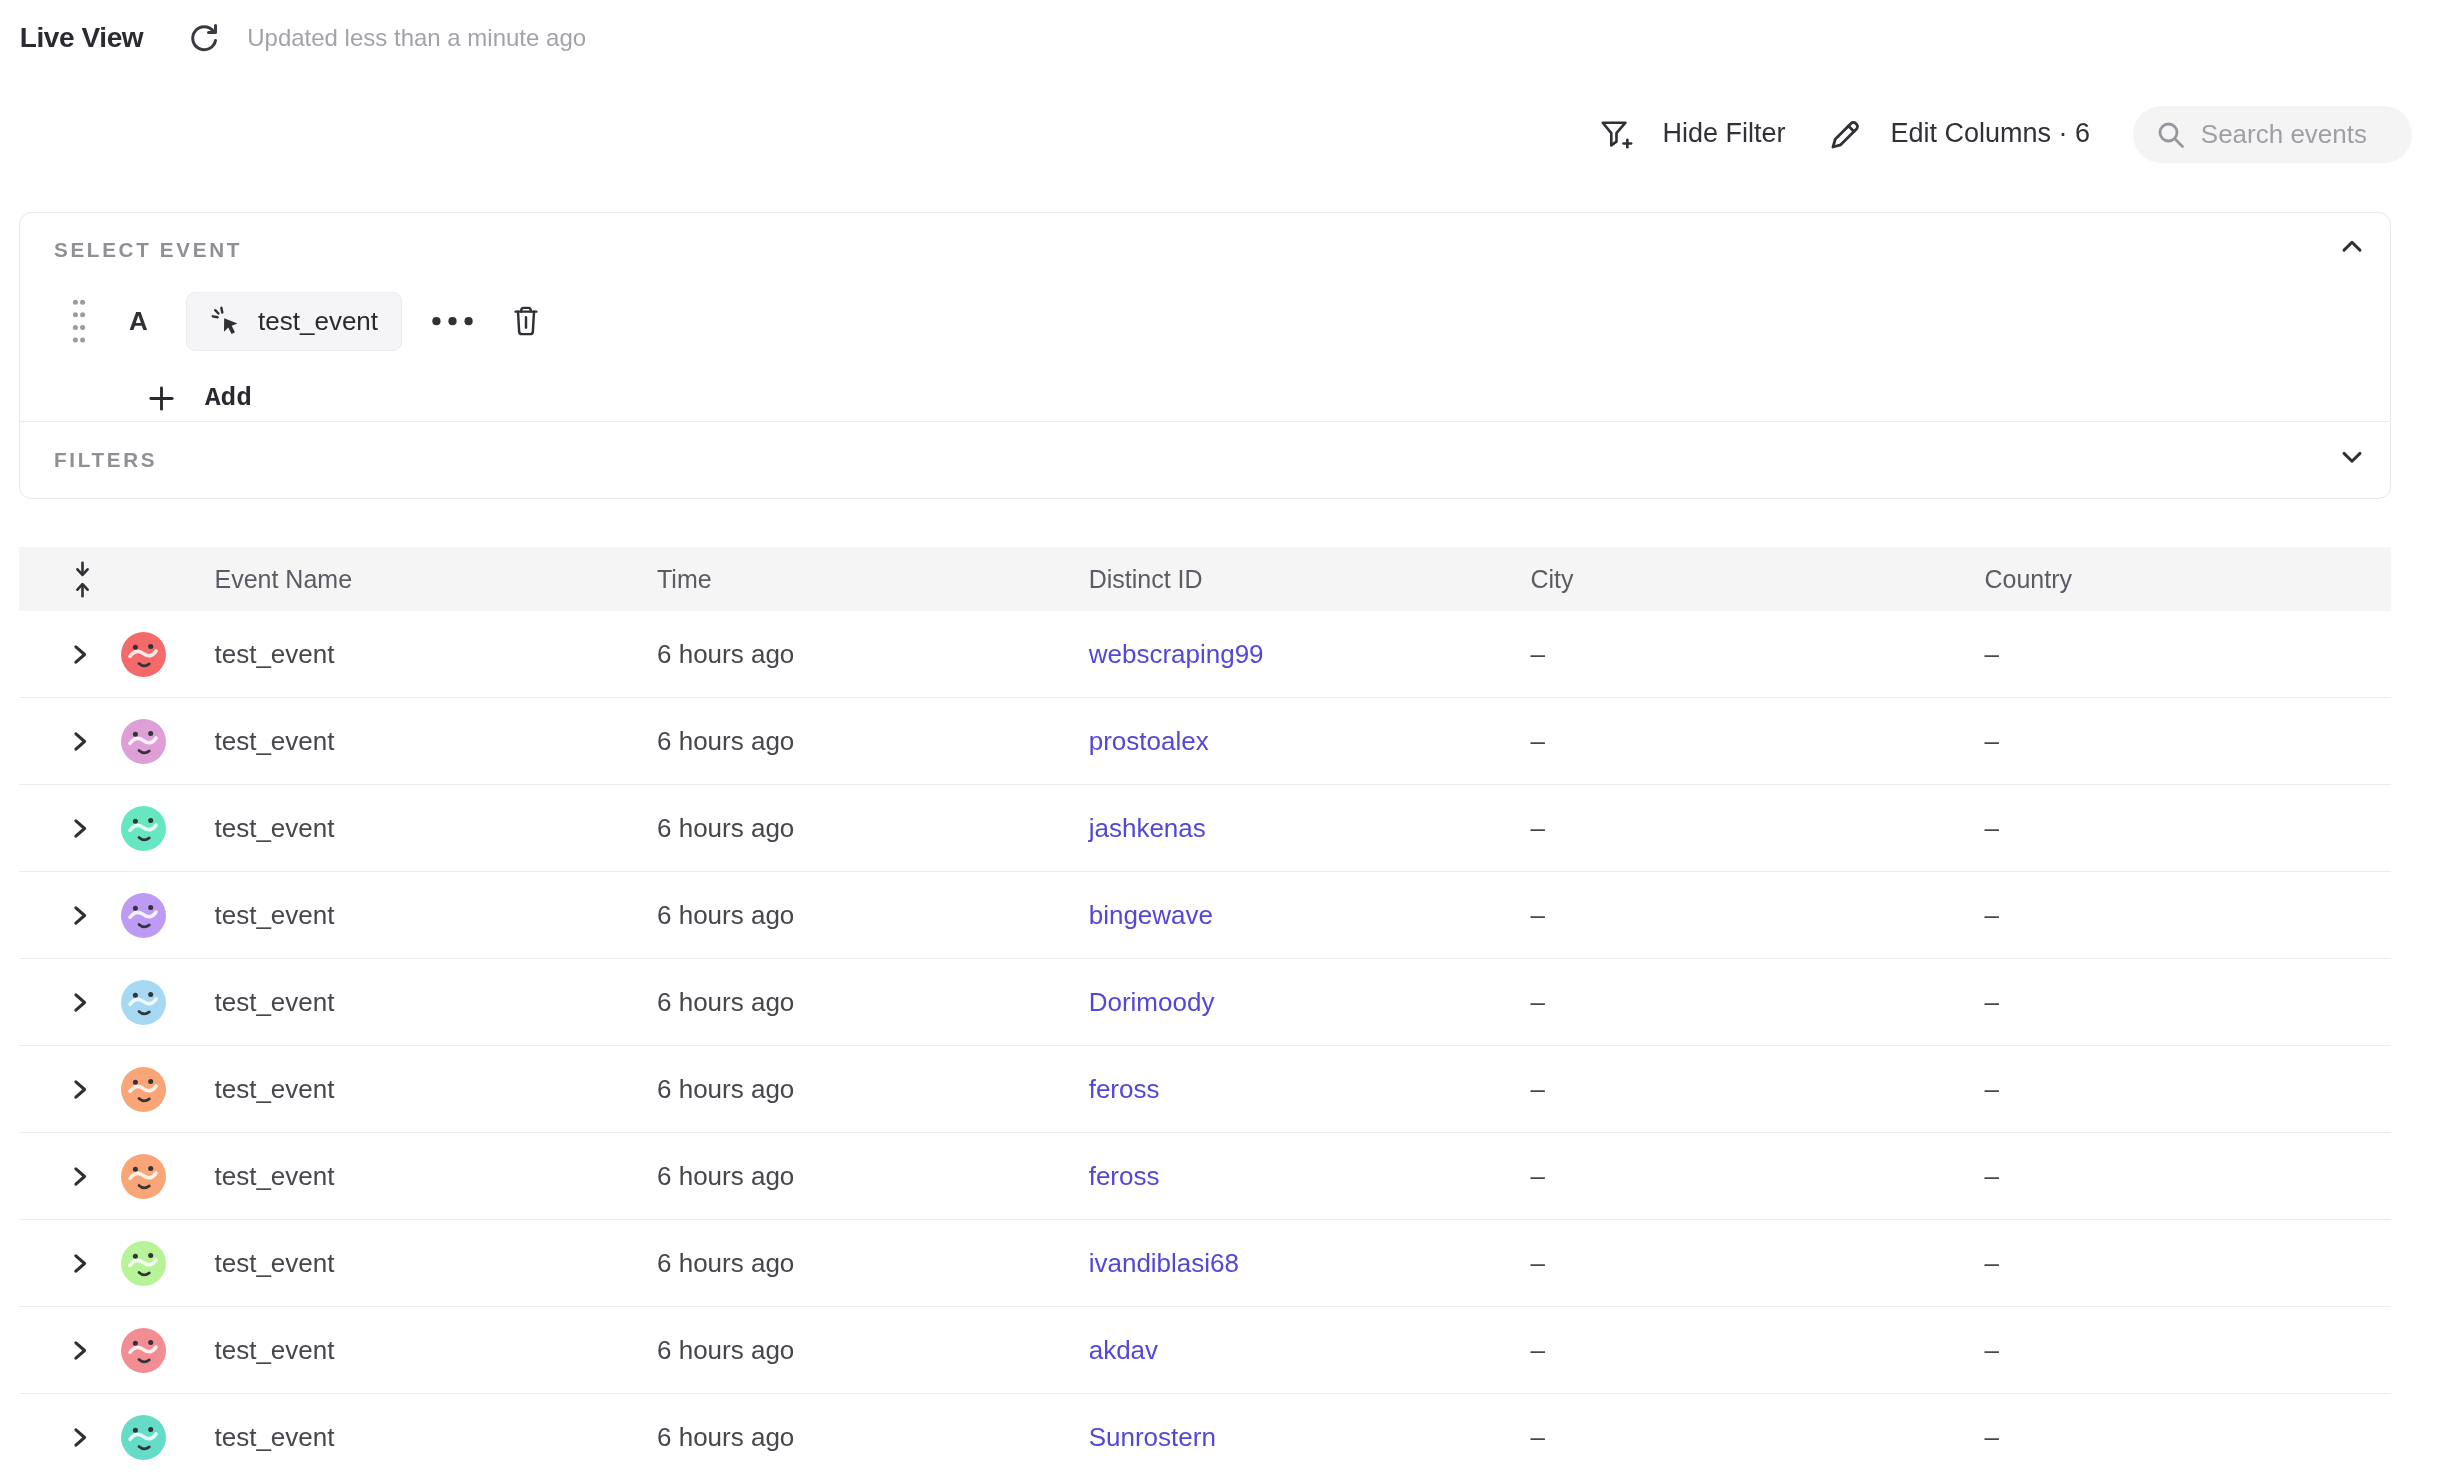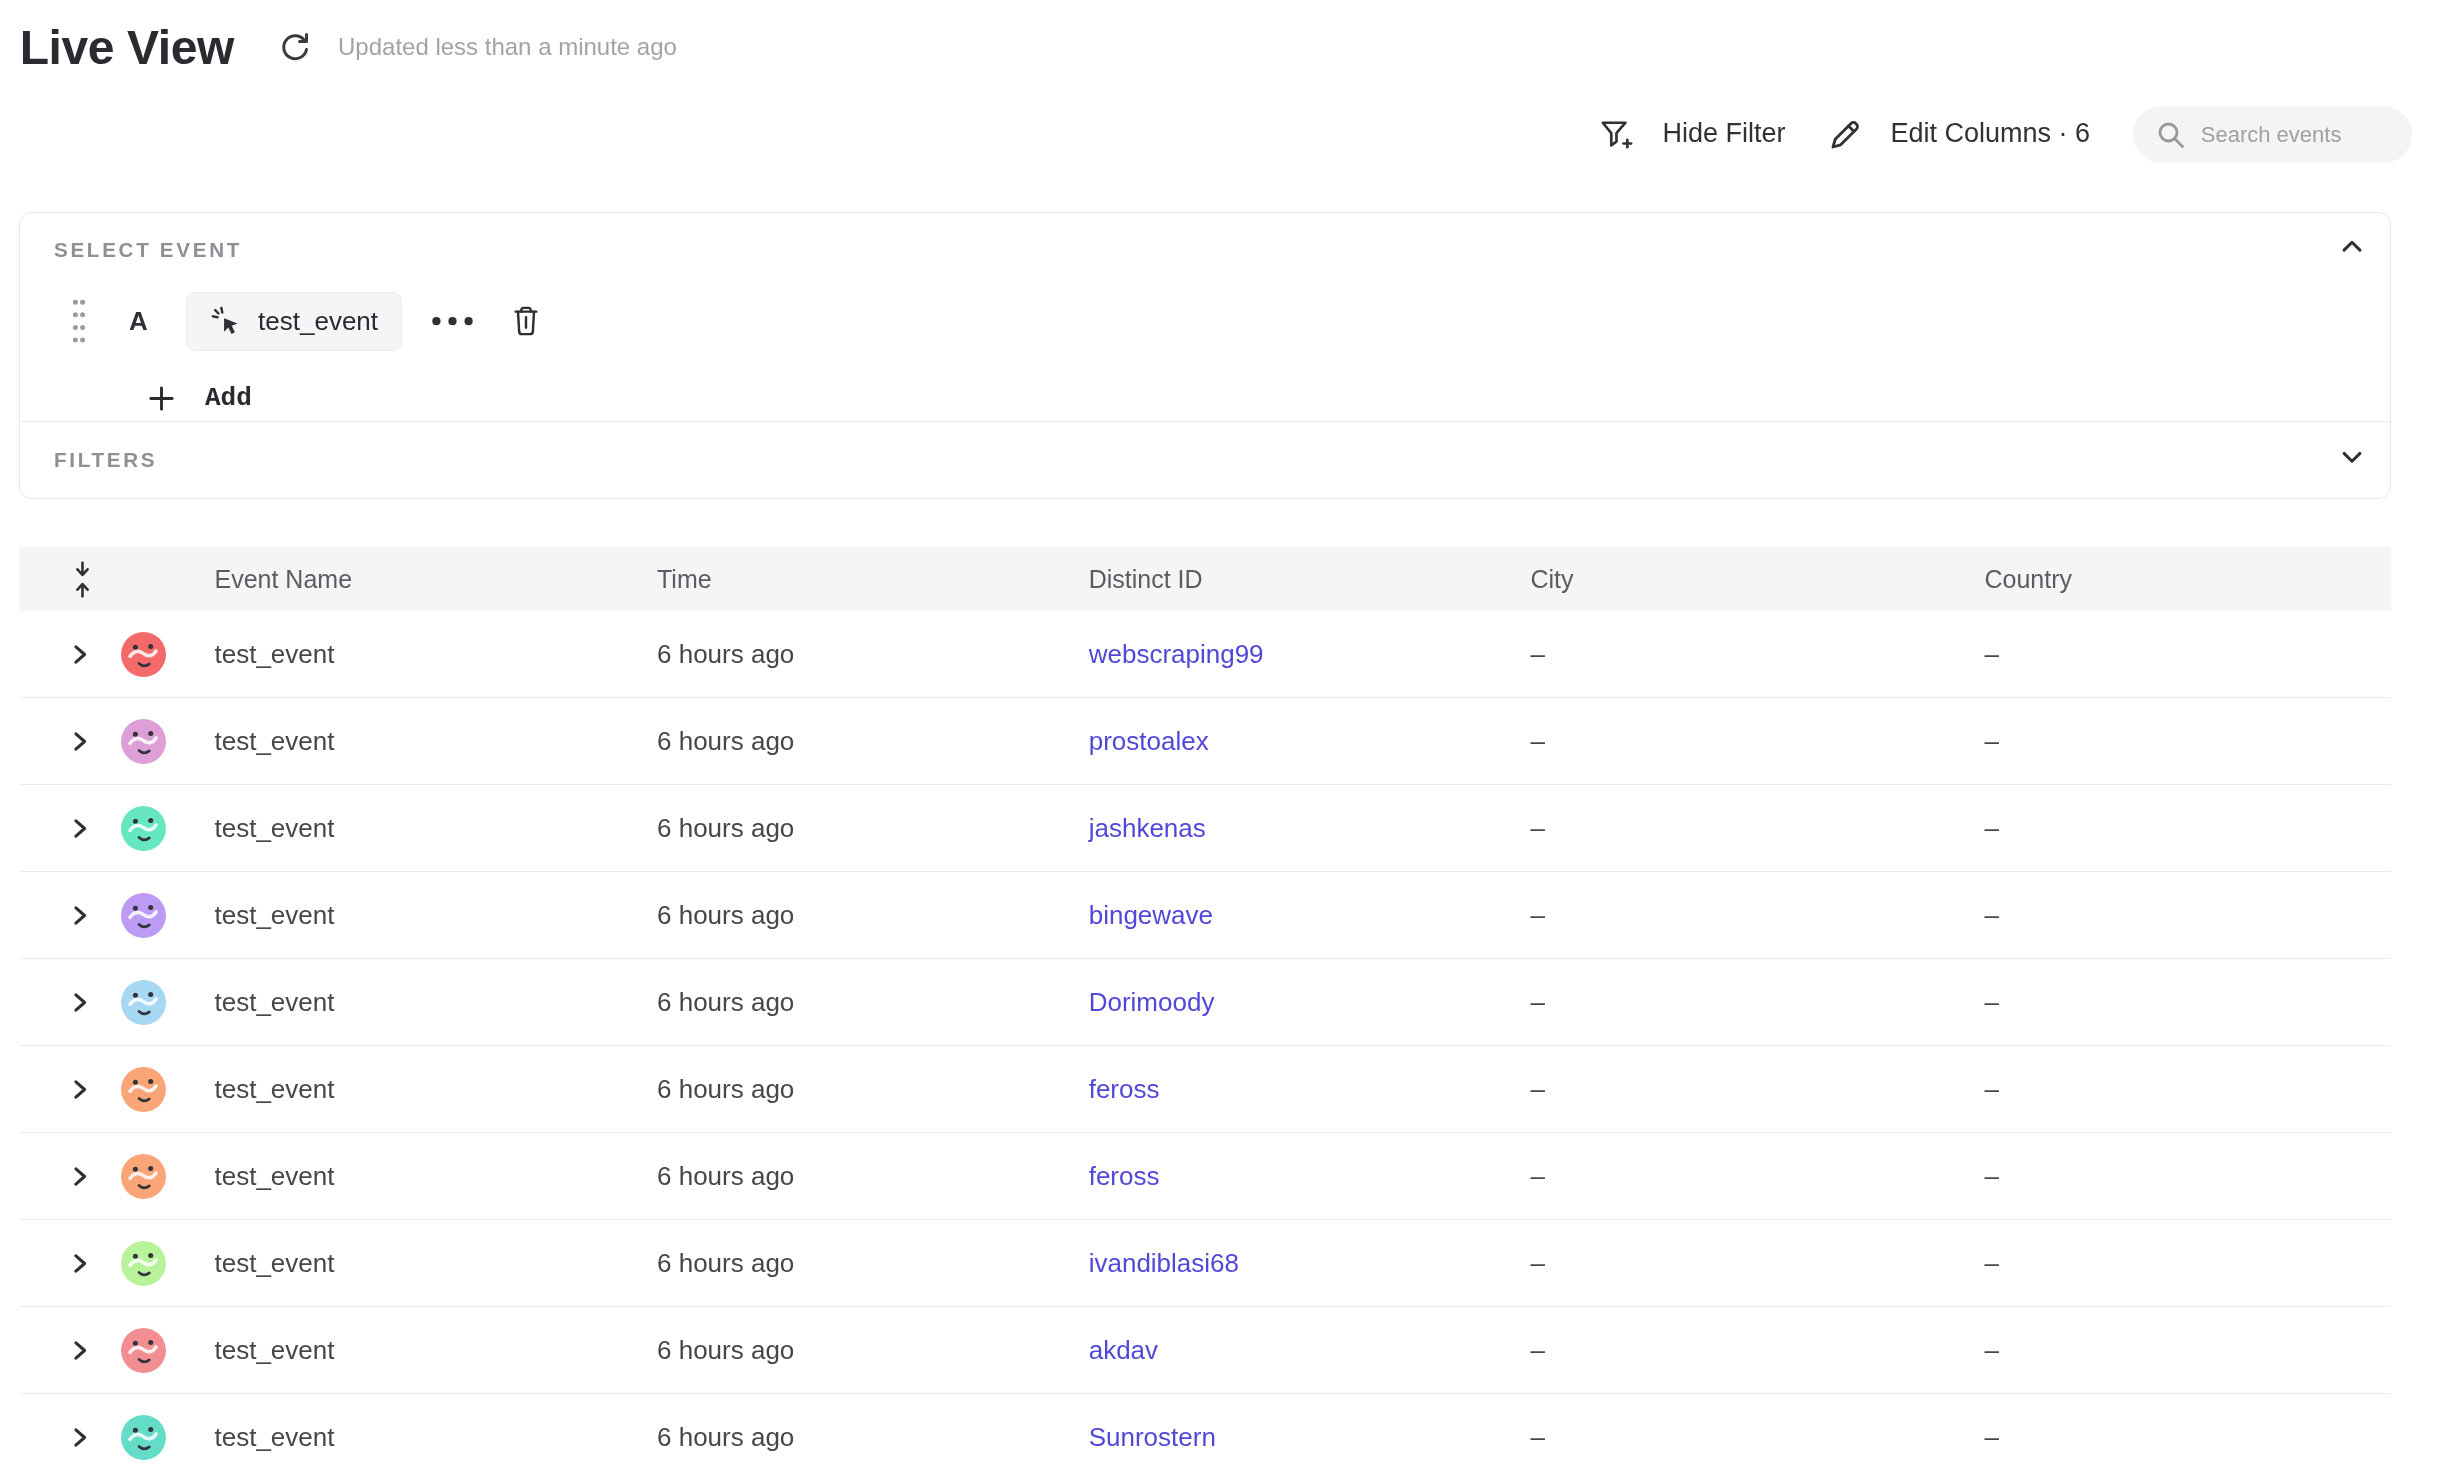--- a/index.html
+++ b/index.html
@@ -2,32 +2,32 @@
 <html style="--link: #5247d8; --header-bg: #f5f5f6; --title-text: #2a2a31; --muted-text: #a2a3a9;font-size:14.3px"><head>
 <meta charset="utf-8">
 <style>
   * { box-sizing: border-box; margin: 0; padding: 0; }
   html, body { width: 2462px; height: 1478px; background: #ffffff; overflow: hidden; }
   body { font-family: "Liberation Sans", sans-serif; color: #46464c; }
   .app { position: relative; width: 2462px; height: 1478px; }
 
   
   .page-header { position: absolute; top: 19.7px; left: 19.7px; display: flex; align-items: center; gap: 25px; }
-  .page-title { font-size: 48px; font-weight: 700; color: #2a2a31; letter-spacing: -0.4px; }
+  .page-title { font-size: 28px; font-weight: 700; color: #2a2a31; letter-spacing: -0.4px; }
   .refresh-btn { background: none; border: none; cursor: pointer; display: flex; align-items: center; margin-left: 18px; }
   .updated-text { font-size: 24px; color: #a2a3a9; }
 
   
   .toolbar { position: absolute; top: 106px; right: 50px; display: flex; align-items: center; gap: 43px; }
   .tool-btn { display: flex; align-items: flex-start; gap: 28px; background: none; border: none; cursor: pointer;
               font-family: inherit; font-size: 27px; font-weight: 500; color: #303036; }
   .search-box { display: flex; align-items: center; width: 279px; height: 57px; background: #f4f4f5;
                 border-radius: 29px; padding: 0 19.7px 0 21.5px; gap: 14.3px; }
   .search-box input { border: none; background: transparent; outline: none; width: 188px;
-                      font-family: inherit; font-size: 22px; color: #46464c; }
+                      font-family: inherit; font-size: 26px; color: #46464c; }
   .search-box input::placeholder { color: #9fa0a6; }
 
   
   .card { position: absolute; top: 212px; left: 19px; width: 2372px; height: 287px;
           border: 1.8px solid #e8e8ec; border-radius: 12.5px; background: #fff; }
   .section-label { font-size: 20.6px; font-weight: 700; letter-spacing: 2.7px; color: #8f9096; }
   .select-section { position: relative; padding: 25px 34px 0 34px; height: 208px; }
   .event-row { display: flex; align-items: center; margin-top: 30px; padding-left: 16px; }
   .drag-handle { border: none; background: none; cursor: grab; display: flex; margin-right: 41px; }
   .clause-letter { font-size: 26px; font-weight: 600; color: #303036; margin-right: 38px; }

